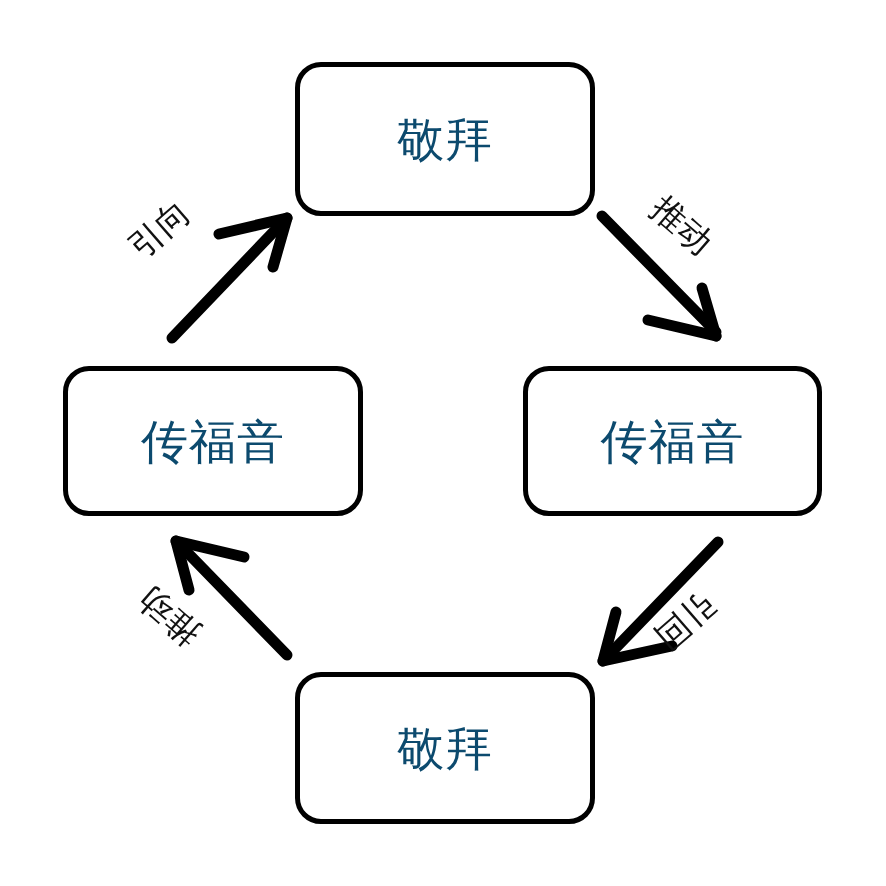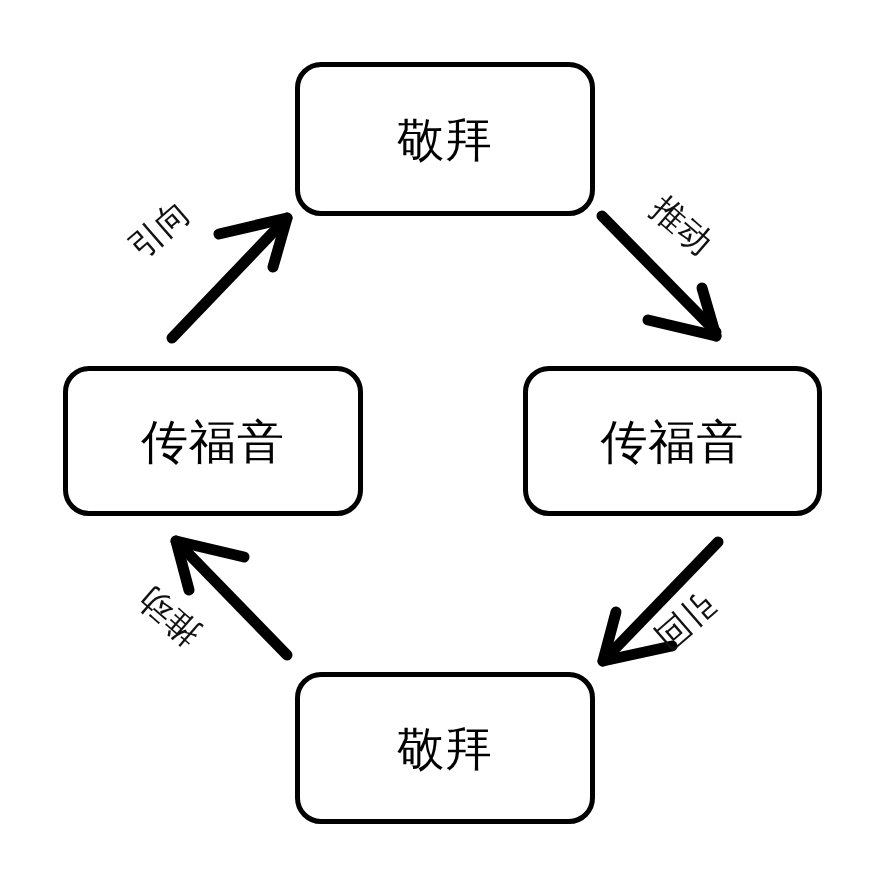--- a/index.html
+++ b/index.html
@@ -32,21 +32,21 @@
     border: 5px solid #000000;
     border-radius: 26px;
     display: flex;
     align-items: center;
     justify-content: center;
   }
   .node-label {
     font-family: "DejaVu Sans", "Liberation Sans", sans-serif;
     font-size: 47px;
     line-height: 1;
-    color: #000000;
+    color: #0c4a6e;
     letter-spacing: 1px;
     white-space: nowrap;
     user-select: none;
   }
   .edge-label {
     position: absolute;
     font-family: "DejaVu Sans", "Liberation Sans", sans-serif;
     font-size: 34px;
     line-height: 1;
     color: #111111;

